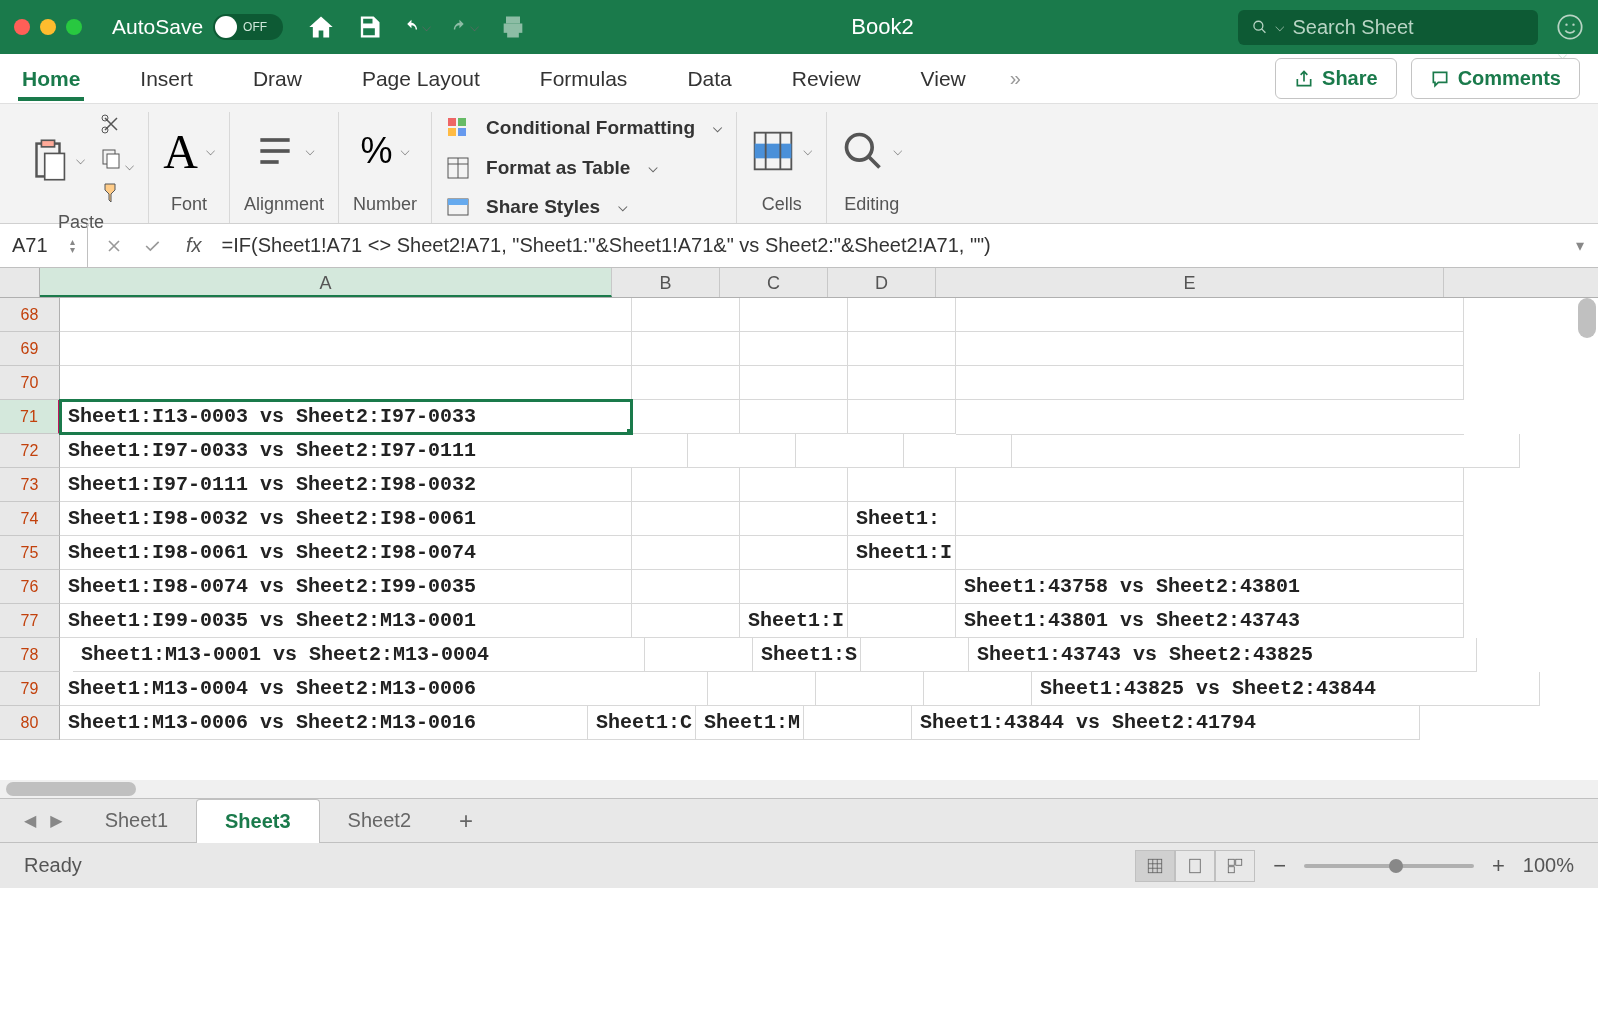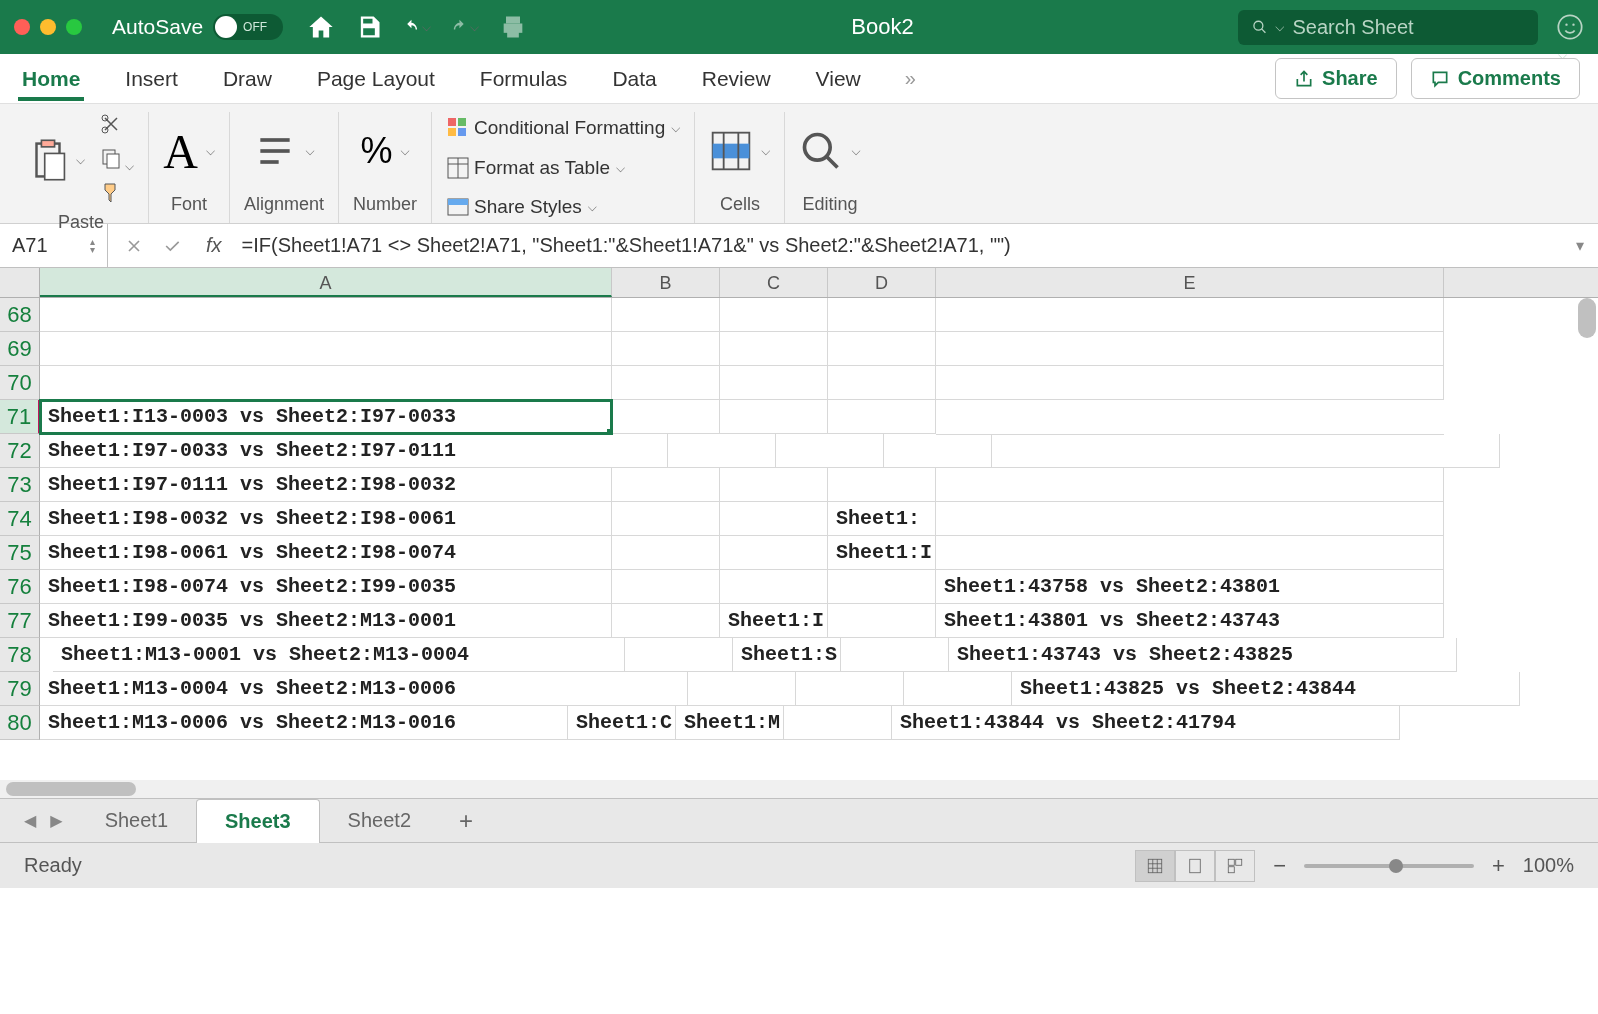--- a/index.html
+++ b/index.html
@@ -28,40 +28,40 @@
 .rtab.active { color: #1a7a4b; font-weight: 700; border-bottom: 4px solid #1a7a4b; padding-bottom: 6px; }
 .ribbon-right { margin-left: auto; display: flex; gap: 14px; }
 .rbtn { border: 1px solid #c4c4c4; border-radius: 6px; padding: 8px 18px; font-size: 20px; font-weight: 600; display: flex; align-items: center; gap: 8px; color: #1a7a4b; cursor: pointer; background: #fff; }
 
 .ribbon { background: #f3f3f3; height: 120px; display: flex; align-items: stretch; border-bottom: 1px solid #d0d0d0; padding: 8px 14px 0 14px; }
 .rgroup { display: flex; flex-direction: column; align-items: center; justify-content: space-between; padding: 0 14px; border-right: 1px solid #d8d8d8; }
 .rgroup:last-child { border-right: none; }
 .rgroup-icons { display: flex; align-items: center; gap: 6px; flex: 1; }
 .rgroup-label { font-size: 18px; color: #555; padding: 4px 0 8px 0; }
 .rdd { font-size: 12px; color: #666; margin-left: 2px; }
-.rtext-btn { display: flex; align-items: center; gap: 4px; font-size: 19px; color: #333; padding: 4px 0; cursor: pointer; }
+.rtext-btn { display: flex; align-items: center; gap: 16px; font-size: 19px; color: #333; padding: 4px 0; cursor: pointer; font-weight: bold; }
 .rtext-icon { width: 24px; height: 24px; }
 
 .formula-bar { height: 44px; display: flex; align-items: center; border-bottom: 1px solid #c0c0c0; background: #fff; }
-.namebox { width: 108px; border-right: 1px solid #c0c0c0; padding: 0 12px; font-size: 20px; color: #333; display: flex; align-items: center; height: 100%; }
+.namebox { width: 88px; border-right: 1px solid #c0c0c0; padding: 0 12px; font-size: 20px; color: #333; display: flex; align-items: center; height: 100%; }
 .nb-arrows { margin-left: auto; display: flex; flex-direction: column; font-size: 10px; color: #888; line-height: 8px; }
 .fb-icons { display: flex; gap: 18px; padding: 0 16px; }
 .fb-icon { width: 20px; height: 20px; color: #999; }
 .fx { font-style: italic; font-size: 20px; color: #555; padding: 0 8px; }
 .formula-input { flex: 1; font-size: 20px; color: #333; padding: 0 12px; border: none; outline: none; }
 .fb-expand { padding: 0 14px; color: #888; }
 
 .grid-area { position: relative; height: 512px; overflow: hidden; }
 .col-headers { display: flex; height: 30px; background: #e8e8e8; border-bottom: 1px solid #b0b0b0; }
 .corner { width: 40px; border-right: 1px solid #b0b0b0; background: #e8e8e8; }
 .ch { border-right: 1px solid #c8c8c8; text-align: center; font-size: 18px; color: #555; line-height: 30px; background: #e8e8e8; }
 .ch.active { background: #d4e8dc; border-bottom: 2px solid #1a7a4b; }
 .grid-body { position: relative; }
 .grid-row { display: flex; height: 34px; }
-.rh { width: 40px; background: #e8e8e8; border-right: 1px solid #b0b0b0; border-bottom: 1px solid #c8c8c8; text-align: center; font-size: 22px; color: #15803d; line-height: 34px; }
+.rh { width: 60px; background: #e8e8e8; border-right: 1px solid #b0b0b0; border-bottom: 1px solid #c8c8c8; text-align: center; font-size: 16px; color: #c2410c; line-height: 34px; }
 .rh.active { background: #d4e8dc; border-right: 2px solid #be185d; }
 .cell { border-right: 1px solid #d8d8d8; border-bottom: 1px solid #d8d8d8; padding: 0 8px; font-family: "Courier New", monospace; font-size: 20px; font-weight: bold; color: #222; line-height: 34px; overflow: hidden; white-space: nowrap; }
 .cell.selected { outline: 3px solid #1a7a4b; outline-offset: -2px; position: relative; z-index: 2; }
 .sel-handle { position: absolute; width: 8px; height: 8px; background: #1a7a4b; right: -4px; bottom: -4px; }
 .vscroll { position: absolute; right: 2px; top: 30px; width: 18px; height: 40px; background: #c0c0c0; border-radius: 9px; }
 .hscroll-track { height: 18px; background: #f0f0f0; display: flex; align-items: center; padding: 0 6px; }
 .hscroll-thumb { width: 130px; height: 14px; background: #c0c0c0; border-radius: 7px; }
 
 .sheet-tabs { height: 44px; background: #e8e8e8; display: flex; align-items: center; padding: 0 10px; border-top: 1px solid #c0c0c0; }
 .st-nav { display: flex; gap: 14px; padding: 0 14px; color: #888; }
@@ -135,21 +135,21 @@
   </div>
   <div class="smiley"><svg viewBox="0 0 24 24">
         <circle cx="12" cy="12" r="10" fill="none" stroke="#b8d4c4" stroke-width="1.5"></circle>
         <circle cx="9" cy="10" r="1" fill="#b8d4c4"></circle>
         <circle cx="15" cy="10" r="1" fill="#b8d4c4"></circle>
         <path d="M8 15c1 1.5 3 2 4 2s3-.5 4-2" fill="none" stroke="#b8d4c4" stroke-width="1.5"></path>
       </svg><span class="rdd" style="color:#b8d4c4">⌵</span></div>
 </div>
 
 <div class="ribbon-tabs">
-  <div id="rtabs" style="display: flex; gap: 37px;">
+  <div id="rtabs" style="display: flex; gap: 52px;">
       <div class="rtab active">Home</div>
       <div class="rtab">Insert</div>
       <div class="rtab">Draw</div>
       <div class="rtab">Page Layout</div>
       <div class="rtab">Formulas</div>
       <div class="rtab">Data</div>
       <div class="rtab">Review</div>
       <div class="rtab">View</div>
     </div>
   <span style="color:#999;font-size:20px">»</span>

